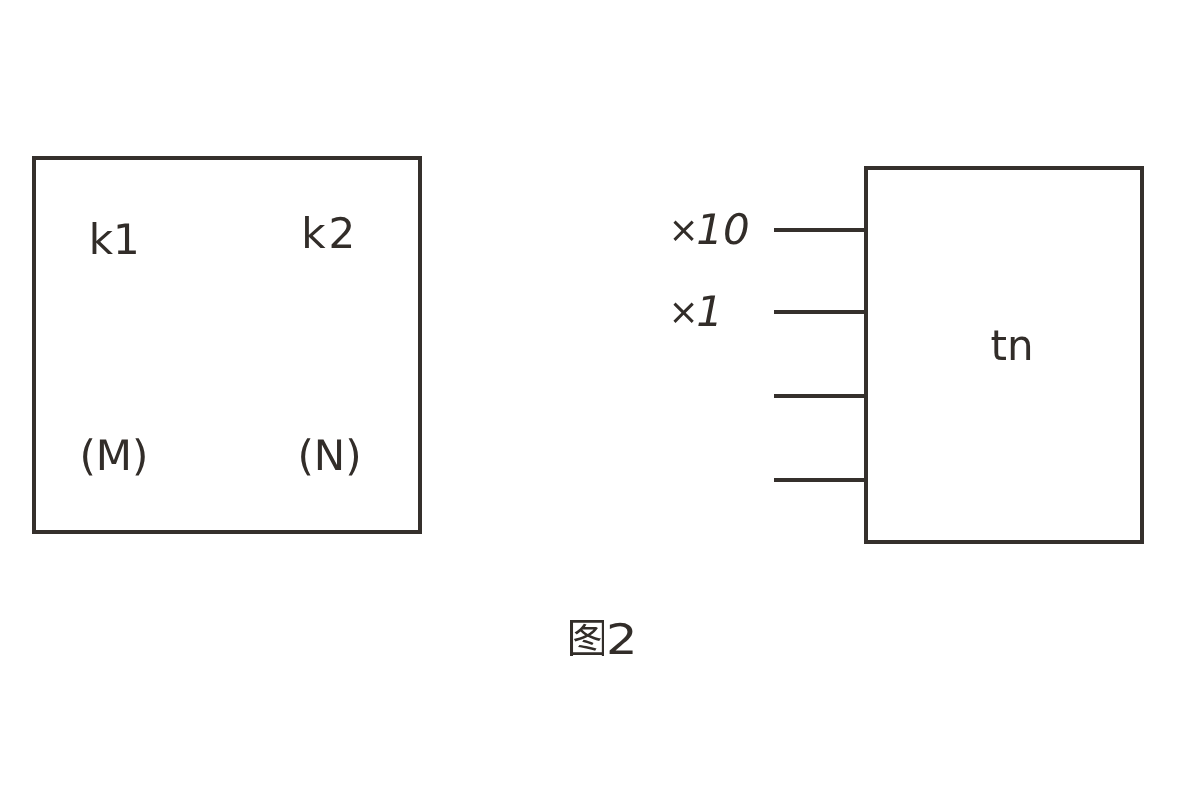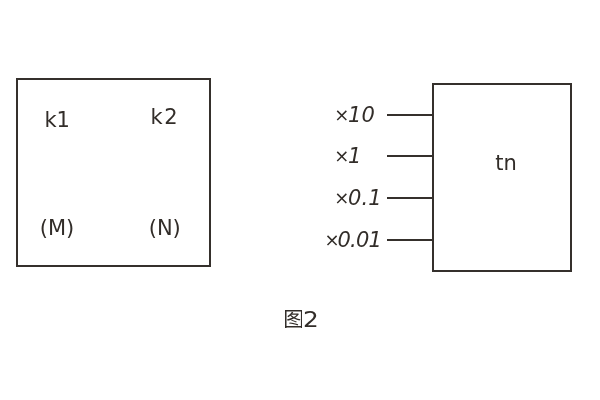--- a/index.html
+++ b/index.html
@@ -13,21 +13,21 @@
   }
   .stage { position: absolute; left: 0; top: 0; width: 600px; height: 400px; text-align: center; }
   .box { position: absolute; border: 2px solid #35302c; background: #ffffff; box-sizing: border-box; }
   .box-left  { left: 15.5px; top: 77.5px; width: 195px; height: 189.5px; }
   .box-right { left: 431.5px; top: 82.5px; width: 140px; height: 189px; }
   .lbl { position: absolute; font-size: 21px; line-height: 21px; white-space: nowrap; }
   .lbl-k1 { left: 44.4px; top: 109.5px; }
   .lbl-k2 { left: 150.6px; top: 107px; letter-spacing: 1.5px; }
   .lbl-m  { left: 39.7px; top: 218.3px; }
   .lbl-n  { left: 148.7px; top: 218.3px; }
-  .lbl-tn { left: 495.3px; top: 153px; }
+  .lbl-tn { left: 495.3px; top: 163px; }
   .wire { position: absolute; height: 2px; background: #35302c; left: 387px; width: 45.5px; }
   .wire-1 { top: 114px; }
   .wire-2 { top: 155.2px; }
   .wire-3 { top: 197.2px; }
   .wire-4 { top: 239px; }
   .mult { position: absolute; font-size: 21px; line-height: 21px; white-space: nowrap; font-style: italic; }
   .mult .x { display: inline-block; font-size: 18px; margin-right: -1.3px; transform: translateY(-1px); }
   .mult-1 { left: 334.3px; top: 105.4px; }
   .mult-2 { left: 334.3px; top: 146.4px; }
   .mult-3 { left: 334.3px; top: 188.3px; }
@@ -49,21 +49,19 @@
   <div class="box box-right"></div>
   <div class="lbl lbl-tn">tn</div>
 
   <div class="wire wire-1"></div>
   <div class="wire wire-2"></div>
   <div class="wire wire-3"></div>
   <div class="wire wire-4"></div>
 
   <div class="mult mult-1"><span class="x">×</span><span>10</span></div>
   <div class="mult mult-2"><span class="x">×</span><span>1</span></div>
-  <div class="mult mult-3"><span class="x">×</span><span>0.1</span></div>
-  <div class="mult mult-4"><span class="x">×</span><span>0.01</span></div>
 
   <svg class="caption-char" width="17.5" height="18.4" viewBox="84 0 833 876" aria-hidden="true">
     <path fill="#322d29" transform="translate(0 796) scale(1 -1)" d="M375 279C455 262 557 227 613 199L644 250C588 276 487 309 407 325ZM275 152C413 135 586 95 682 61L715 117C618 149 445 188 310 203ZM84 796V-80H156V-38H842V-80H917V796ZM156 29V728H842V29ZM414 708C364 626 278 548 192 497C208 487 234 464 245 452C275 472 306 496 337 523C367 491 404 461 444 434C359 394 263 364 174 346C187 332 203 303 210 285C308 308 413 345 508 396C591 351 686 317 781 296C790 314 809 340 823 353C735 369 647 396 569 432C644 481 707 538 749 606L706 631L695 628H436C451 647 465 666 477 686ZM378 563 385 570H644C608 531 560 496 506 465C455 494 411 527 378 563Z"></path>
   </svg>
   <div class="caption-num">2</div>
 
 </div>
 
 </body></html>

